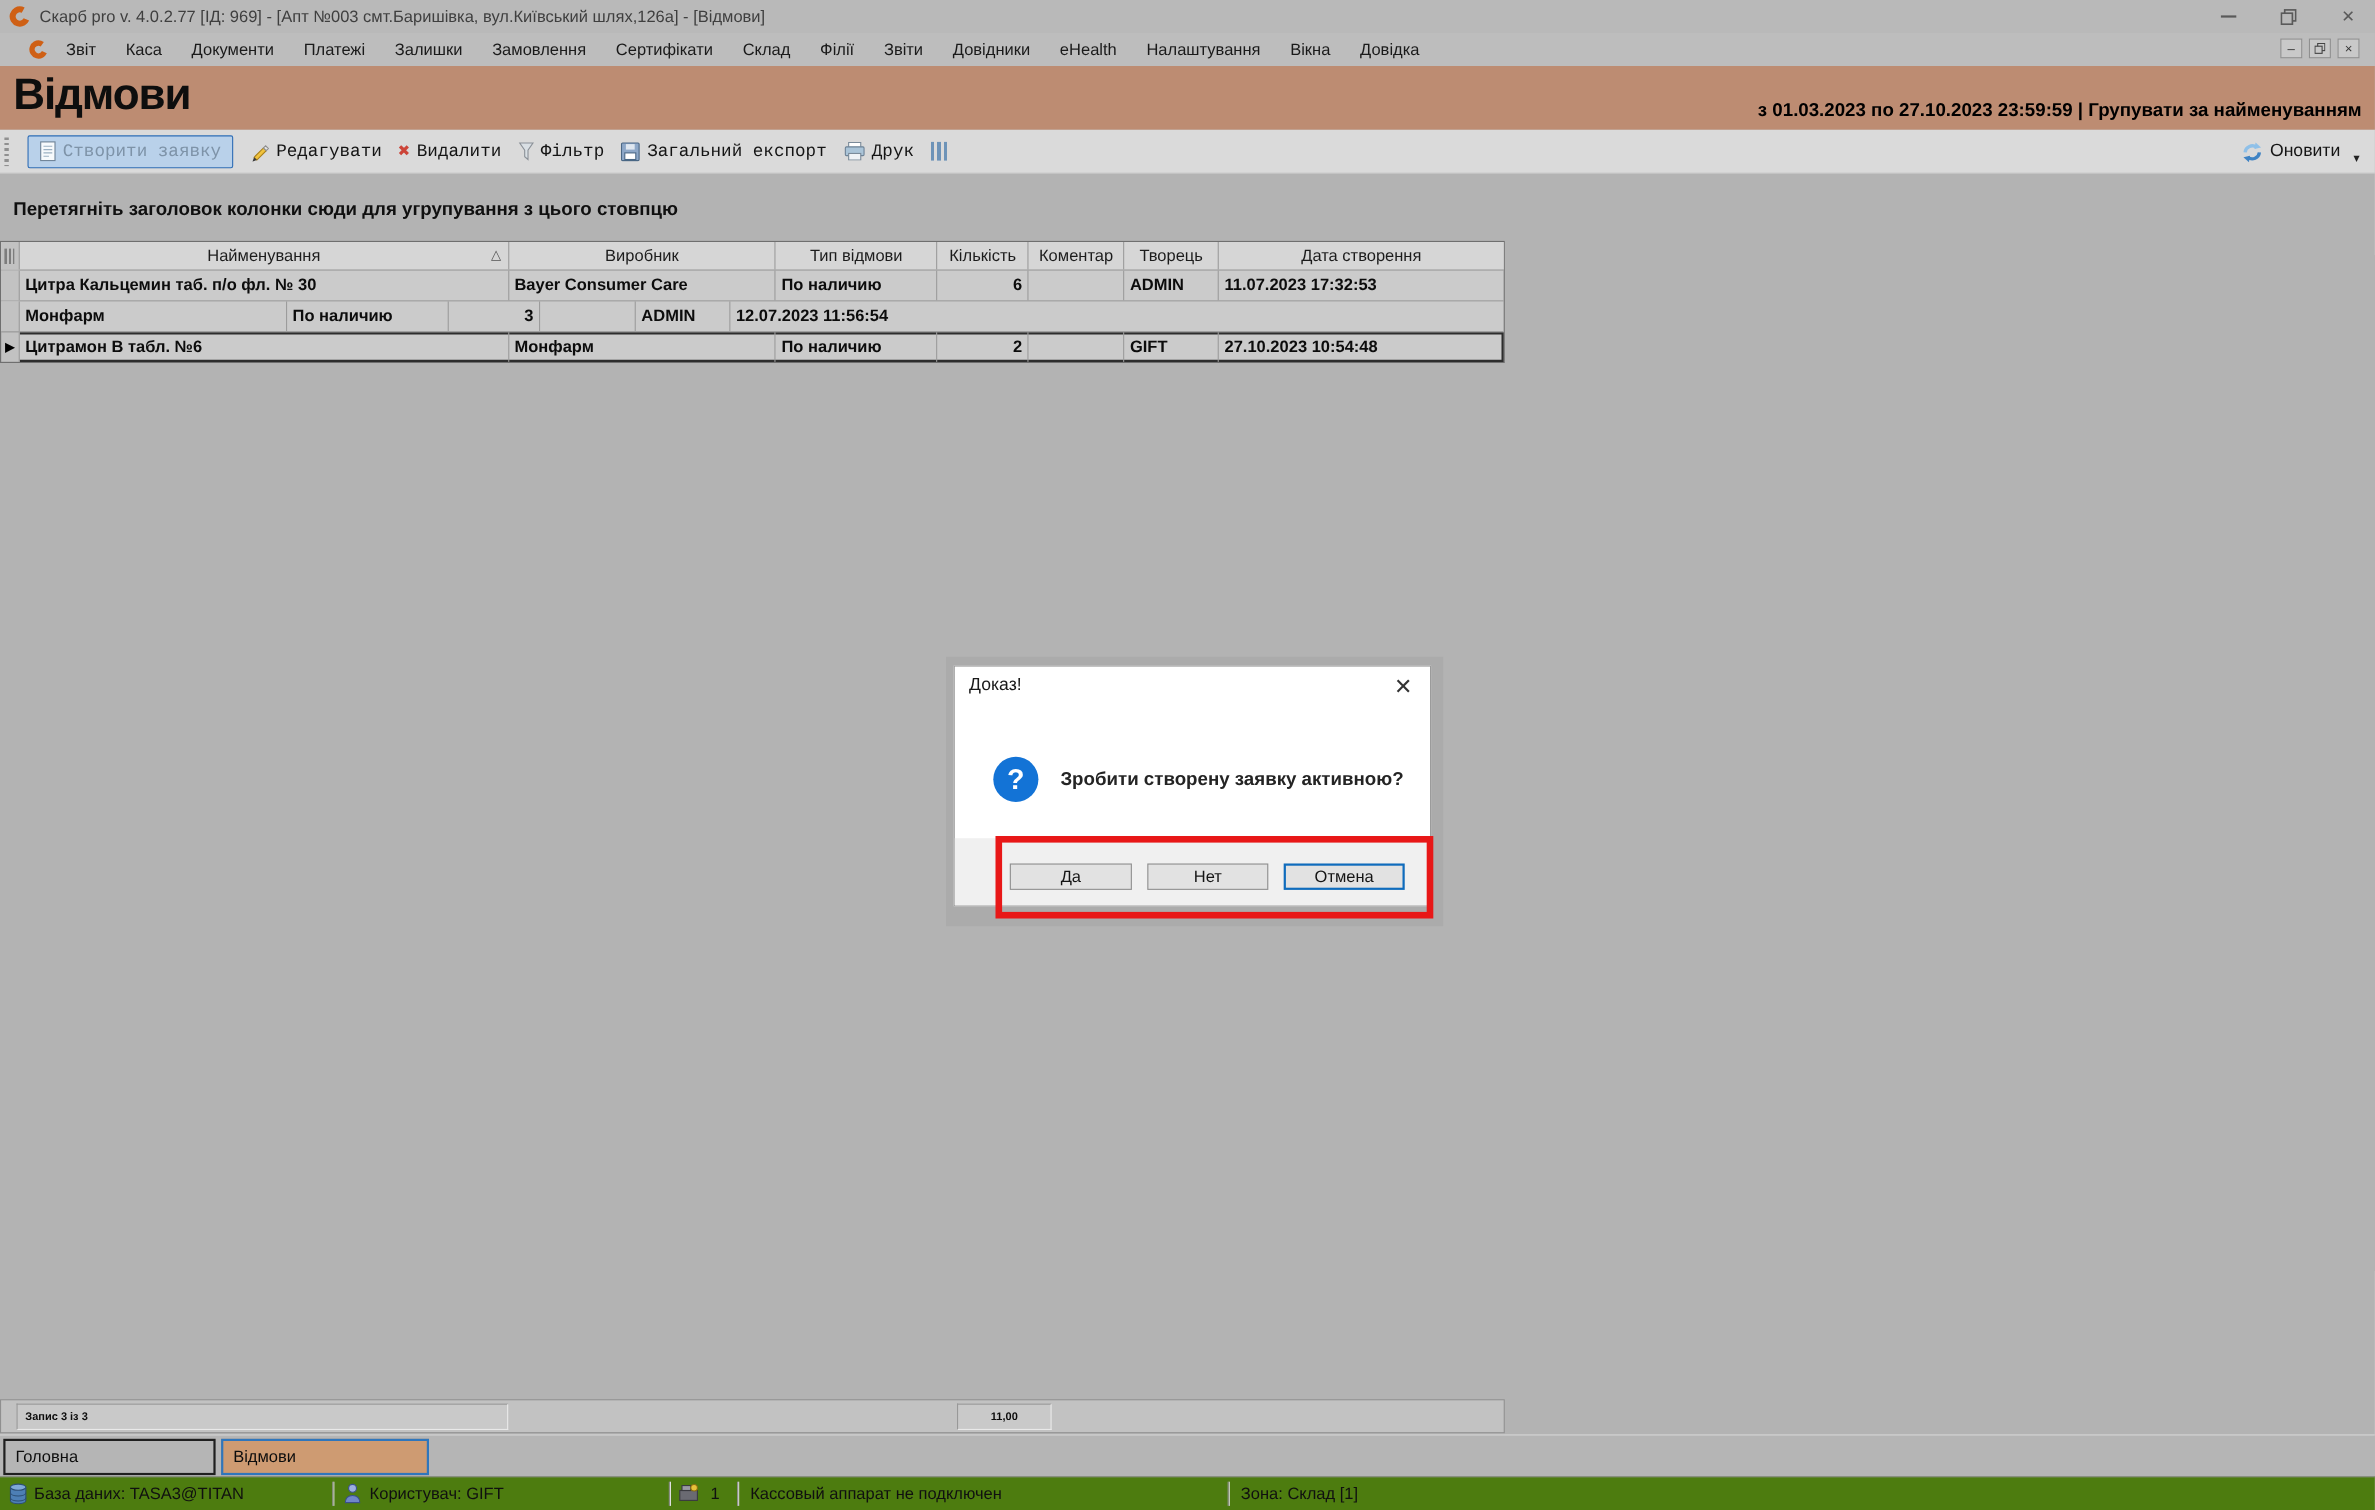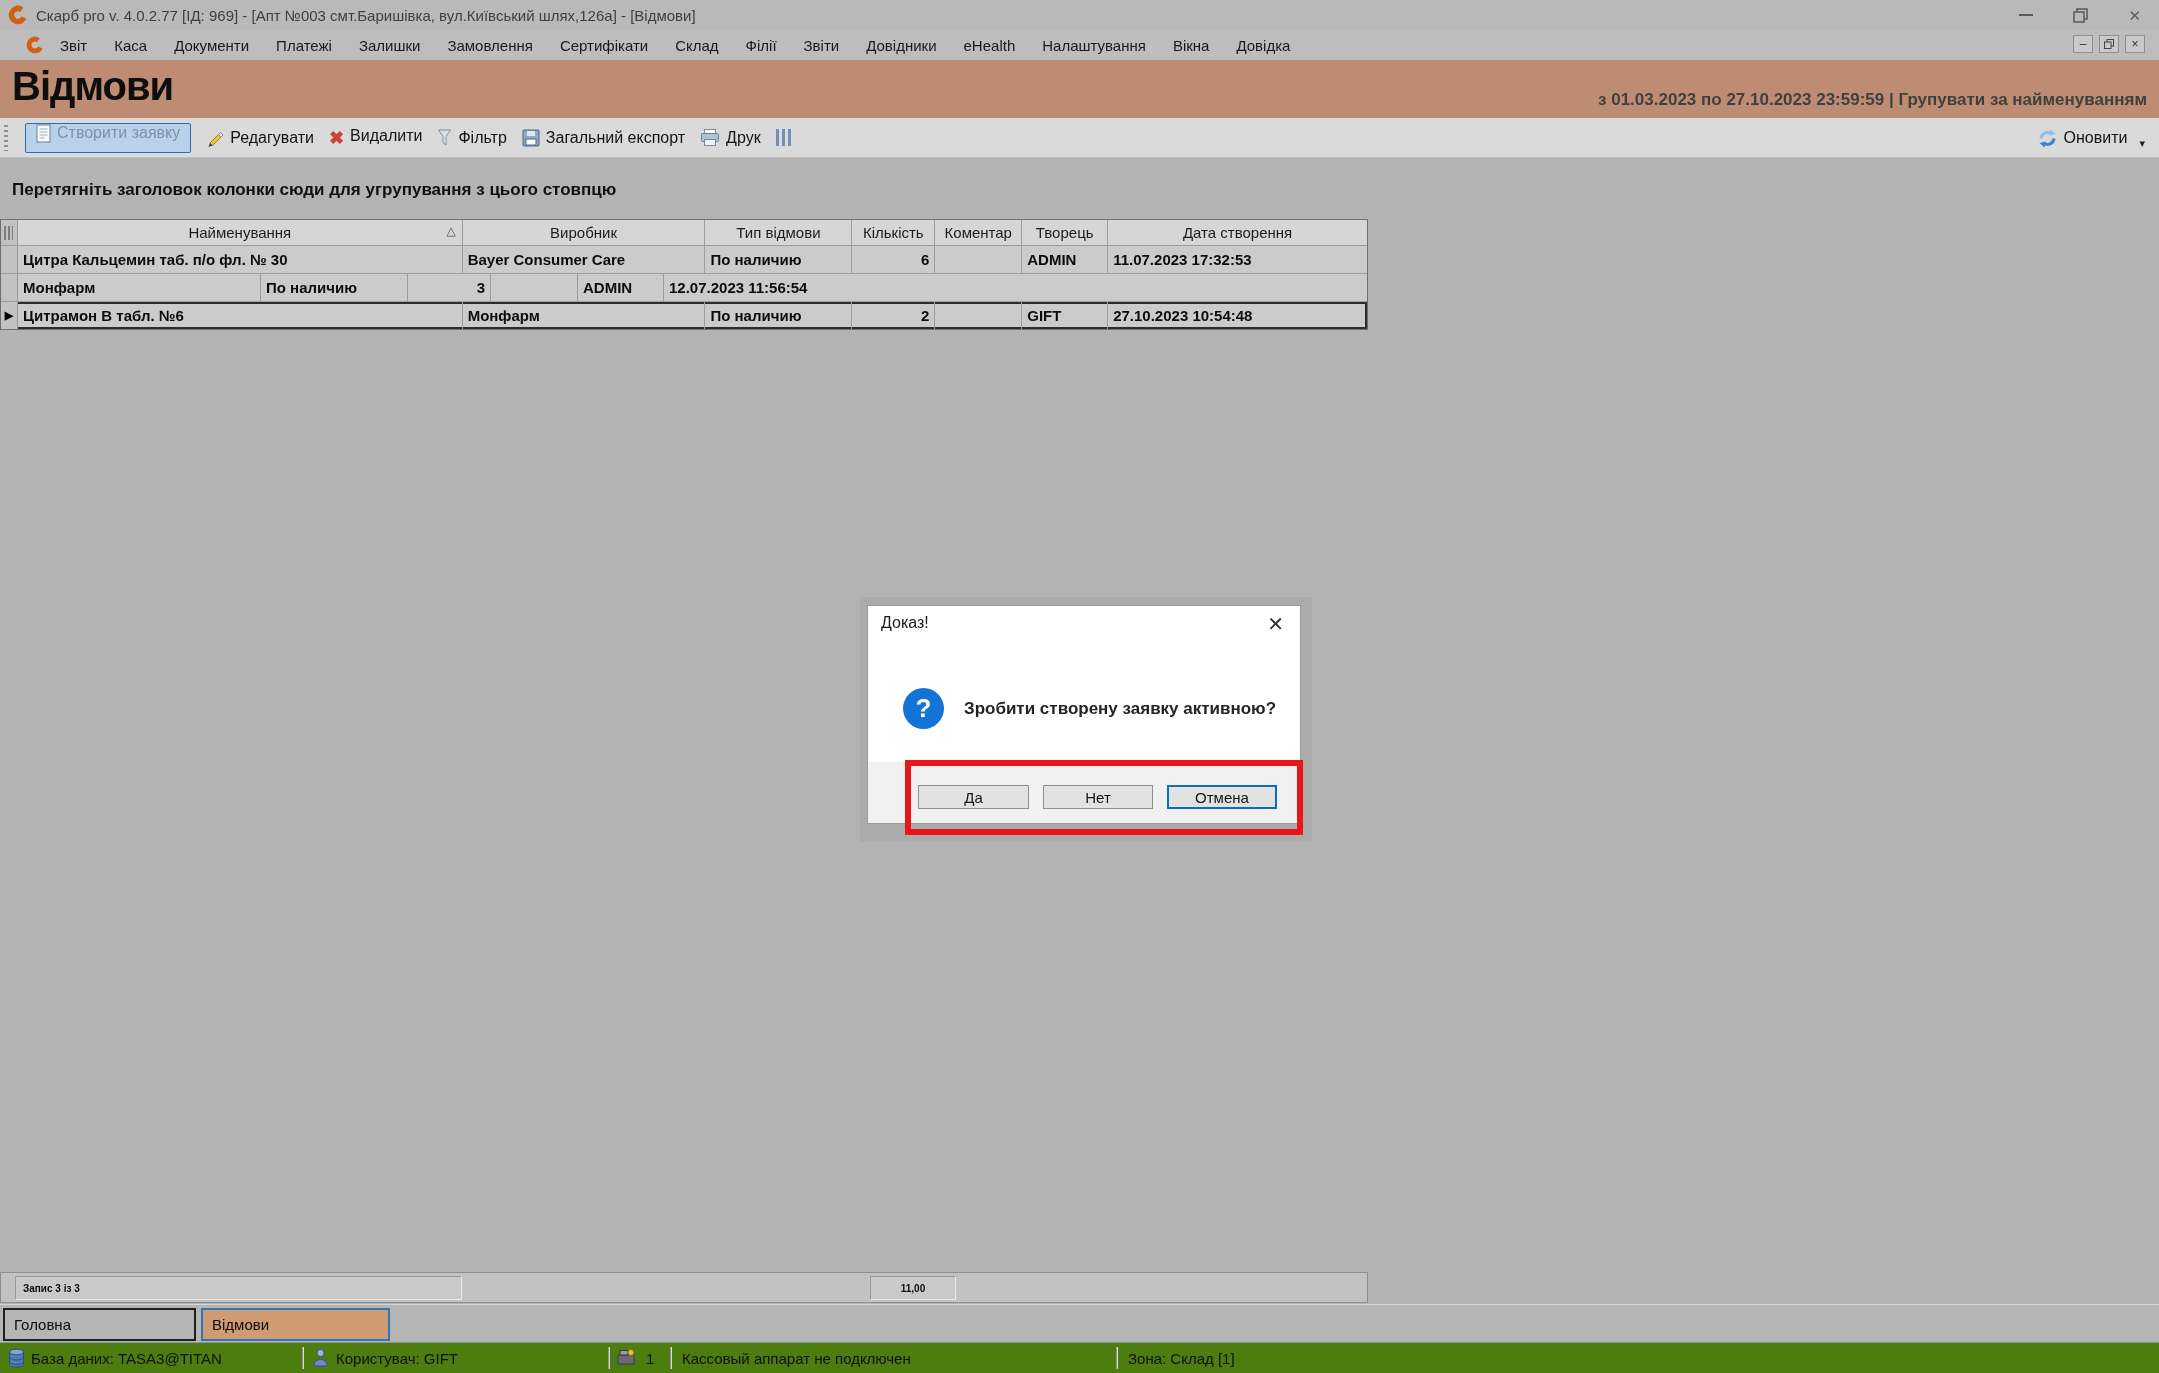--- a/index.html
+++ b/index.html
@@ -22,27 +22,27 @@
   .menu-items { display:flex; gap:27px; font-size:15px; color:#1a1a1a; }
   .menu-items span { cursor:default; }
   .mdi-controls { position:absolute; right:14px; top:5px; display:flex; gap:6px; }
   .mdi-btn { width:20px; height:18px; background:#c9c9c9; border:1px solid #8f8f8f;
              display:flex; align-items:center; justify-content:center; font-size:12px; color:#333; }
 
   
   .banner { position:absolute; left:0; top:60px; width:100%; height:58px; background:#bd8c72; }
   .banner .page-title { position:absolute; left:12px; top:4px; font-size:40px; font-weight:800;
                         color:#0e0e0e; letter-spacing:-1px; }
-  .banner .period { position:absolute; right:12px; bottom:8px; font-size:17px; font-weight:700; color:#404040; }
+  .banner .period { position:absolute; right:12px; bottom:8px; font-size:17px; font-weight:700; color:#000000; }
 
   
   .toolbar { position:absolute; left:0; top:118px; width:100%; height:40px; background:#dadada;
              border-bottom:1px solid #c0c0c0; display:flex; align-items:center; padding-left:4px; gap:15px; }
   .drag-handle { width:4px; height:26px; background:repeating-linear-gradient(to bottom,#909090 0 2px,transparent 2px 5px); margin-right:2px;}
-  .tb-item { display:flex; align-items:flex-start; gap:6px; font-size:16px; color:#141414; cursor:default; }
+  .tb-item { display:flex; align-items:center; gap:6px; font-size:16px; color:#141414; cursor:default;font-family:Liberation Mono, monospace; }
   .tb-create { border:1px solid #2e6db5; background:#b9d1ea; height:30px; padding:0 10px;
                color:#7e93a8; border-radius:2px; }
   .tb-refresh { position:absolute; right:14px; top:0; height:40px; display:flex; align-items:center; gap:6px; font-size:16px; color:#141414;}
   .tb-refresh .caret { font-size:11px; color:#222; margin-left:6px; margin-top:10px; }
   .cols-icon { width:15px; height:17px; background:repeating-linear-gradient(90deg,#6d93b8 0 3px,transparent 3px 6px); }
 
   
   .group-hint { position:absolute; left:12px; top:180px; font-size:17px; font-weight:700; color:#101010; }
 
   

